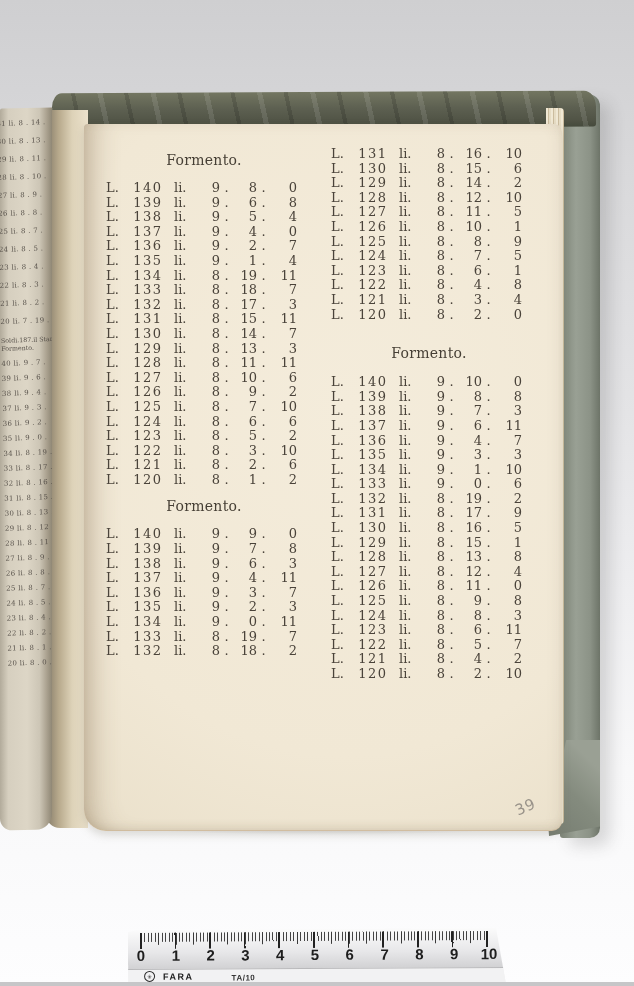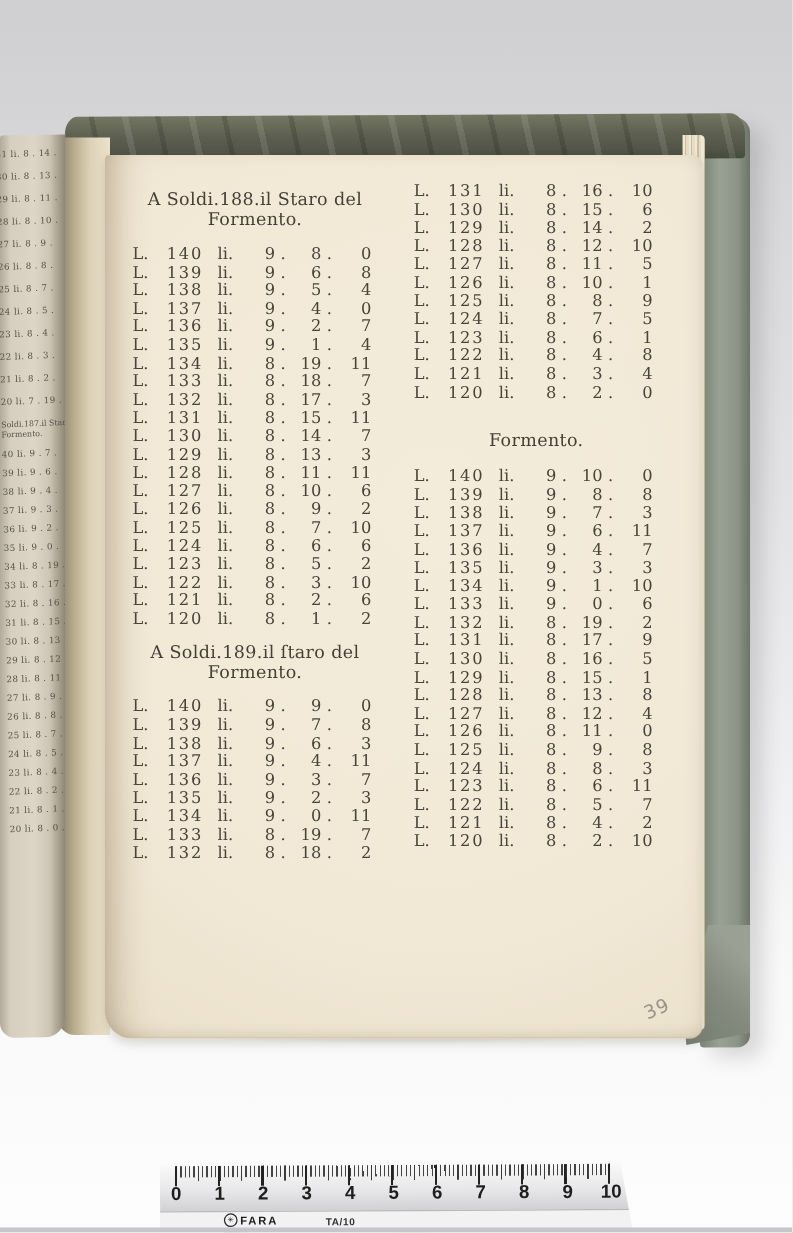--- a/index.html
+++ b/index.html
@@ -67,21 +67,21 @@
   .ticks-mm{position:absolute;left:13px;top:3px;width:349px;height:9px;
     background:repeating-linear-gradient(90deg,#444 0 1px,transparent 1px 3.463px);}
   .ticks-half{position:absolute;left:13px;top:3px;width:349px;height:12px;
     background:repeating-linear-gradient(90deg,#3a3a3a 0 1px,transparent 1px 17.31px);}
   .ticks-cm{position:absolute;left:12px;top:3px;width:350px;height:16px;
     background:repeating-linear-gradient(90deg,#222 0 1.7px,transparent 1.7px 34.62px);}
   .ruler-numbers{position:absolute;left:4px;top:17px;width:366px;display:flex;justify-content:space-between;}
   .rn{min-width:18px;text-align:center;font:700 15px "Liberation Sans",sans-serif;color:#1e1e1e;}
   .ruler-strip{position:absolute;left:0;right:0;top:39px;height:18px;background:#f2f2f3;
     border-top:1px solid #b9b9bb;display:flex;align-items:center;padding-left:16px;box-sizing:border-box;}
-  .brand{display:inline-flex;align-items:center;gap:2px;border-bottom:1.5px solid #2a2a2a;padding-bottom:3px;margin-left:35px;}
+  .brand{display:inline-flex;align-items:center;gap:8px;border-bottom:1.5px solid #2a2a2a;padding-bottom:3px;}
   .logo-circle{width:9px;height:9px;border:1.2px solid #2a2a2a;border-radius:50%;display:inline-flex;
     align-items:center;justify-content:center;font-size:6px;line-height:9px;color:#2a2a2a;}
   .brand-text{font:700 9px "Liberation Sans",sans-serif;letter-spacing:1.5px;color:#1e1e1e;}
   .model{margin-left:38px;font:700 8px "Liberation Sans",sans-serif;color:#333;letter-spacing:.5px;}
 </style>
 </head>
 <body>
 
 <div class="stage">
   <div class="book">
@@ -167,21 +167,20 @@
             <div class="frag-line">21 li. 8 . 1 .</div>
 
             <div class="frag-line">20 li. 8 . 0 .</div>
           </div>
       </div>
     </div>
 
     <div class="page">
       <div class="col col-left">
         <div class="tbl-title mt-t188">
-          <div>A Soldi.188.il Staro del</div>
           <div>Formento.</div>
         </div>
         <div class="rows mt-r188">
 
             <div class="row">
               <span class="c-l">L.</span>
               <span class="c-n">140</span>
               <span class="c-u">li.</span>
               <span class="c-v v1">9</span>
               <span class="c-d">.</span>
@@ -404,21 +403,20 @@
               <span class="c-n">120</span>
               <span class="c-u">li.</span>
               <span class="c-v v1">8</span>
               <span class="c-d">.</span>
               <span class="c-v v2">1</span>
               <span class="c-d">.</span>
               <span class="c-v v3">2</span>
             </div>
           </div>
         <div class="tbl-title mt-t189">
-          <div>A Soldi.189.il ſtaro del</div>
           <div>Formento.</div>
         </div>
         <div class="rows mt-r189a">
 
             <div class="row">
               <span class="c-l">L.</span>
               <span class="c-n">140</span>
               <span class="c-u">li.</span>
               <span class="c-v v1">9</span>
               <span class="c-d">.</span>

